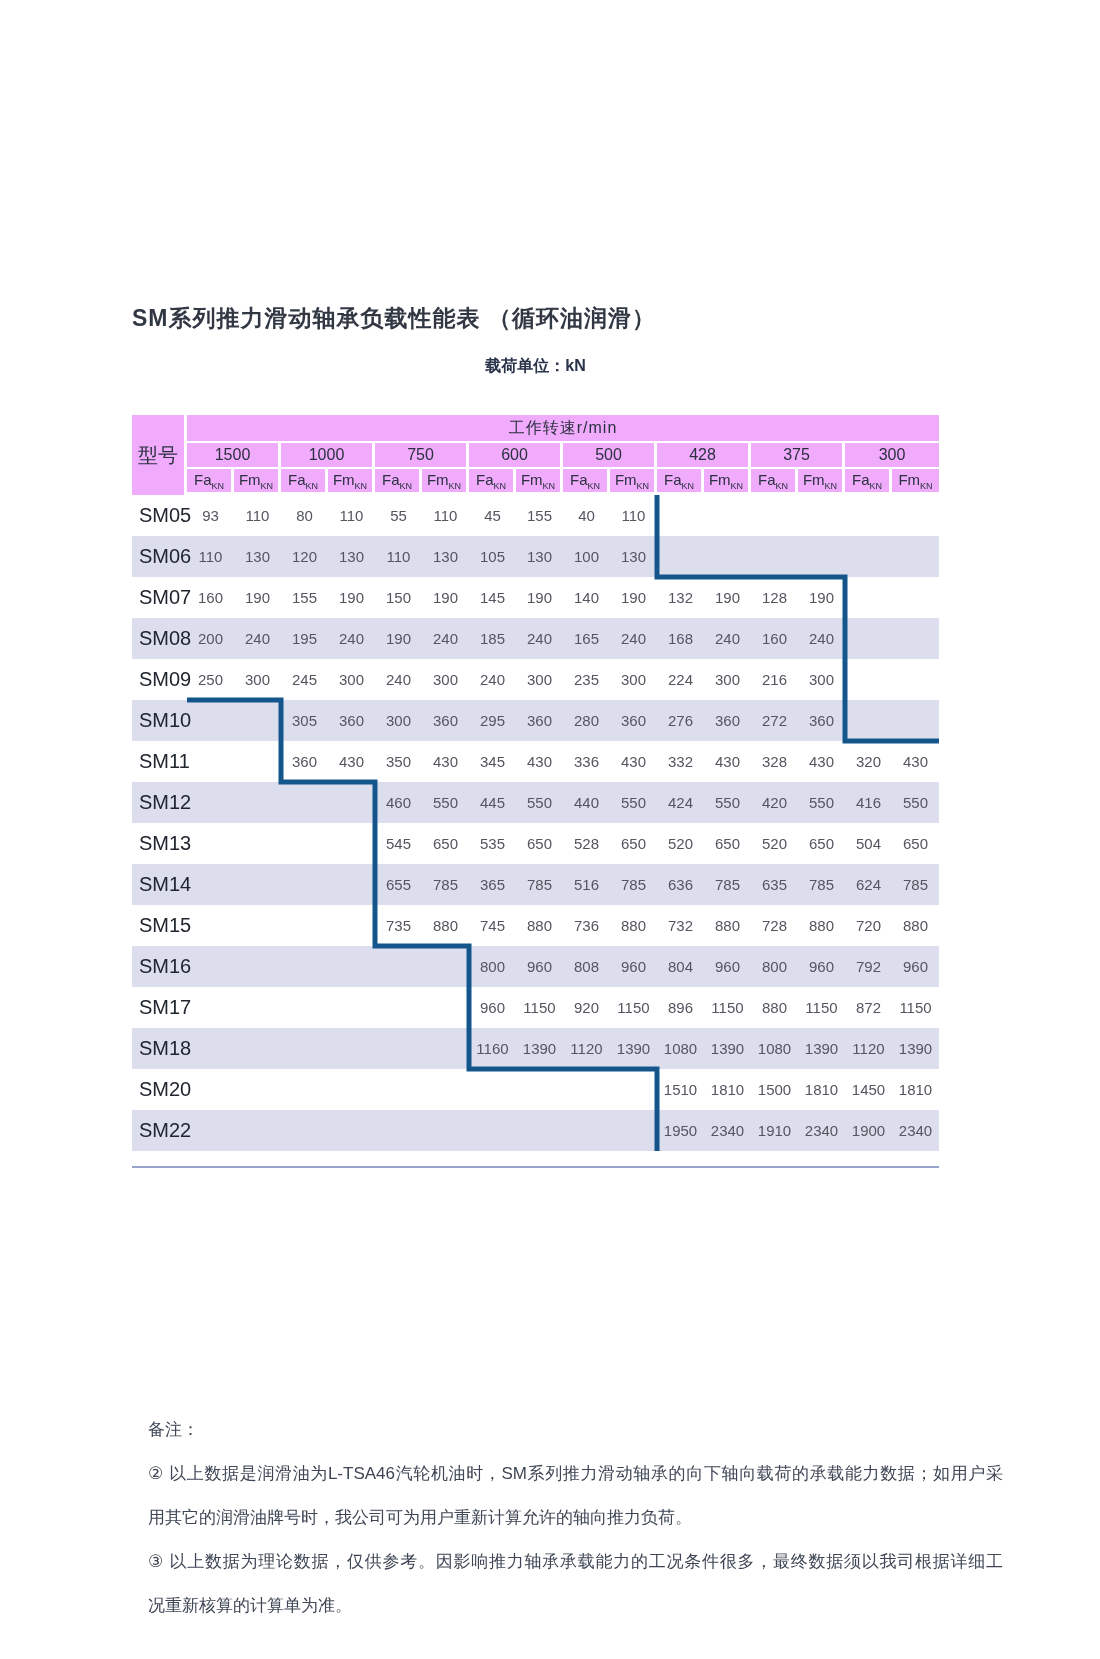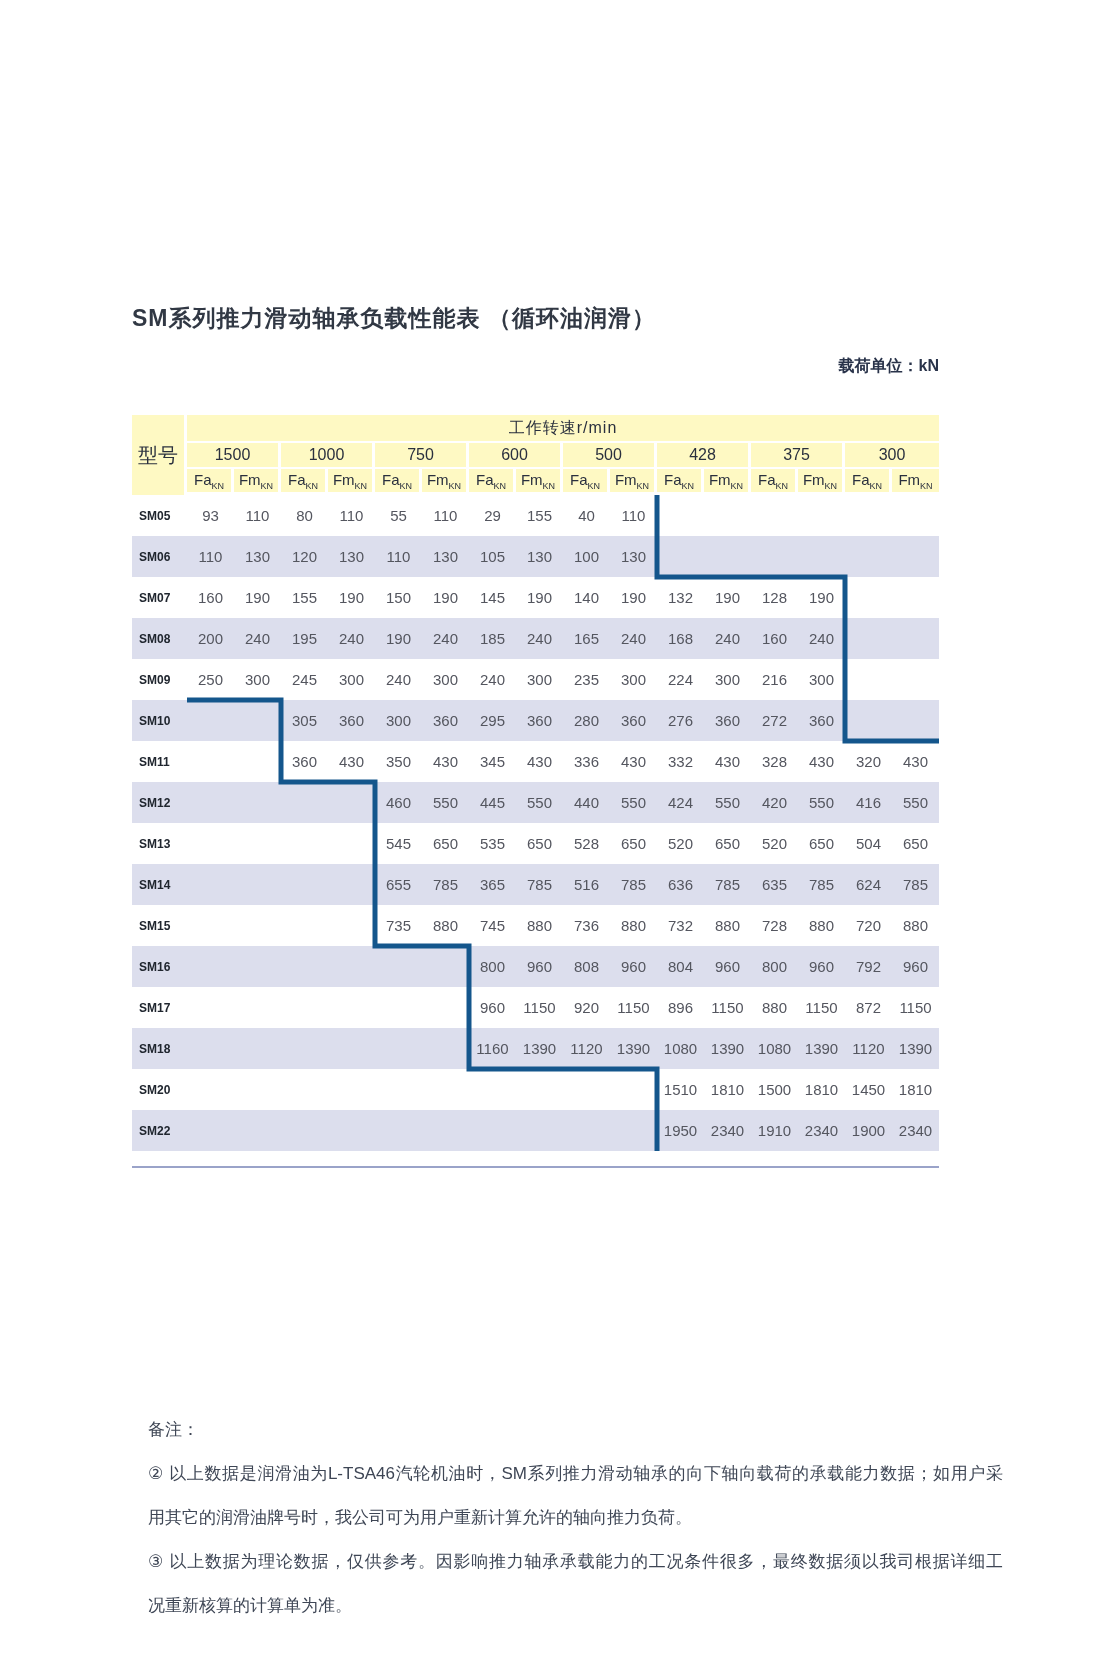--- a/index.html
+++ b/index.html
@@ -8,36 +8,36 @@
     font-family:"Liberation Sans","DejaVu Sans",sans-serif;
     -webkit-font-smoothing:antialiased;
   }
   .page-title{
     position:absolute;left:132px;top:303px;width:807px;
     font-size:23px;font-weight:bold;color:#313844;
     letter-spacing:1px;
   }
   .unit-label{
     position:absolute;left:132px;top:356px;width:807px;
-    text-align:right;font-size:16px;font-weight:bold;color:#29334a;
+    text-align:center;font-size:16px;font-weight:bold;color:#29334a;
   }
   .table-wrap{position:absolute;left:132px;top:415px;width:807px;}
   table{border-collapse:separate;border-spacing:0;table-layout:fixed;width:807px;}
   th,td{box-sizing:border-box;padding:0;font-weight:normal;}
-  thead th{background:#fef9c3;color:#2a303e;text-align:center;vertical-align:middle;}
+  thead th{background:#f0abfc;color:#2a303e;text-align:center;vertical-align:middle;}
   th.corner{border-right:3px solid #fff;font-size:20px;}
   th.top-band{height:28px;border-bottom:2px solid #fff;font-size:16px;letter-spacing:1px;}
   tr.speed-row th{height:26px;border-bottom:2px solid #fff;border-right:3px solid #fff;font-size:16px;}
   tr.speed-row th:last-child{border-right:none;}
   tr.sub-row th{height:26px;border-bottom:3px solid #fff;border-right:3px solid #fff;font-size:15px;}
   tr.sub-row th:last-child{border-right:none;}
   tr.sub-row sub{font-size:9px;letter-spacing:0;}
   tbody td{height:41px;text-align:center;font-size:15px;color:#54565f;background:#fff;}
   tbody tr.alt td{background:#dcdeed;}
-  tbody td.model{text-align:left;padding-left:7px;font-size:12px;color:#20262f;font-weight:700;}
+  tbody td.model{text-align:left;padding-left:7px;font-size:20px;color:#20262f;font-weight:400;}
   .step-overlay{position:absolute;left:0;top:0;pointer-events:none;}
   .bottom-rule{
     position:absolute;left:132px;top:1166px;width:807px;height:2px;
     background:#9aa3c9;
   }
   .notes{
     position:absolute;left:132px;top:1408px;width:871px;
     font-size:17px;color:#3e4655;line-height:44px;
   }
   .notes .note-line{text-align:left;margin-left:16px;}
@@ -106,21 +106,21 @@
     </thead>
     <tbody>
         <tr>
           <td class="model">SM05</td>
           <td>93</td>
           <td>110</td>
           <td>80</td>
           <td>110</td>
           <td>55</td>
           <td>110</td>
-          <td>29</td>
+          <td>45</td>
           <td>155</td>
           <td>40</td>
           <td>110</td>
           <td></td>
           <td></td>
           <td></td>
           <td></td>
           <td></td>
           <td></td>
         </tr>

